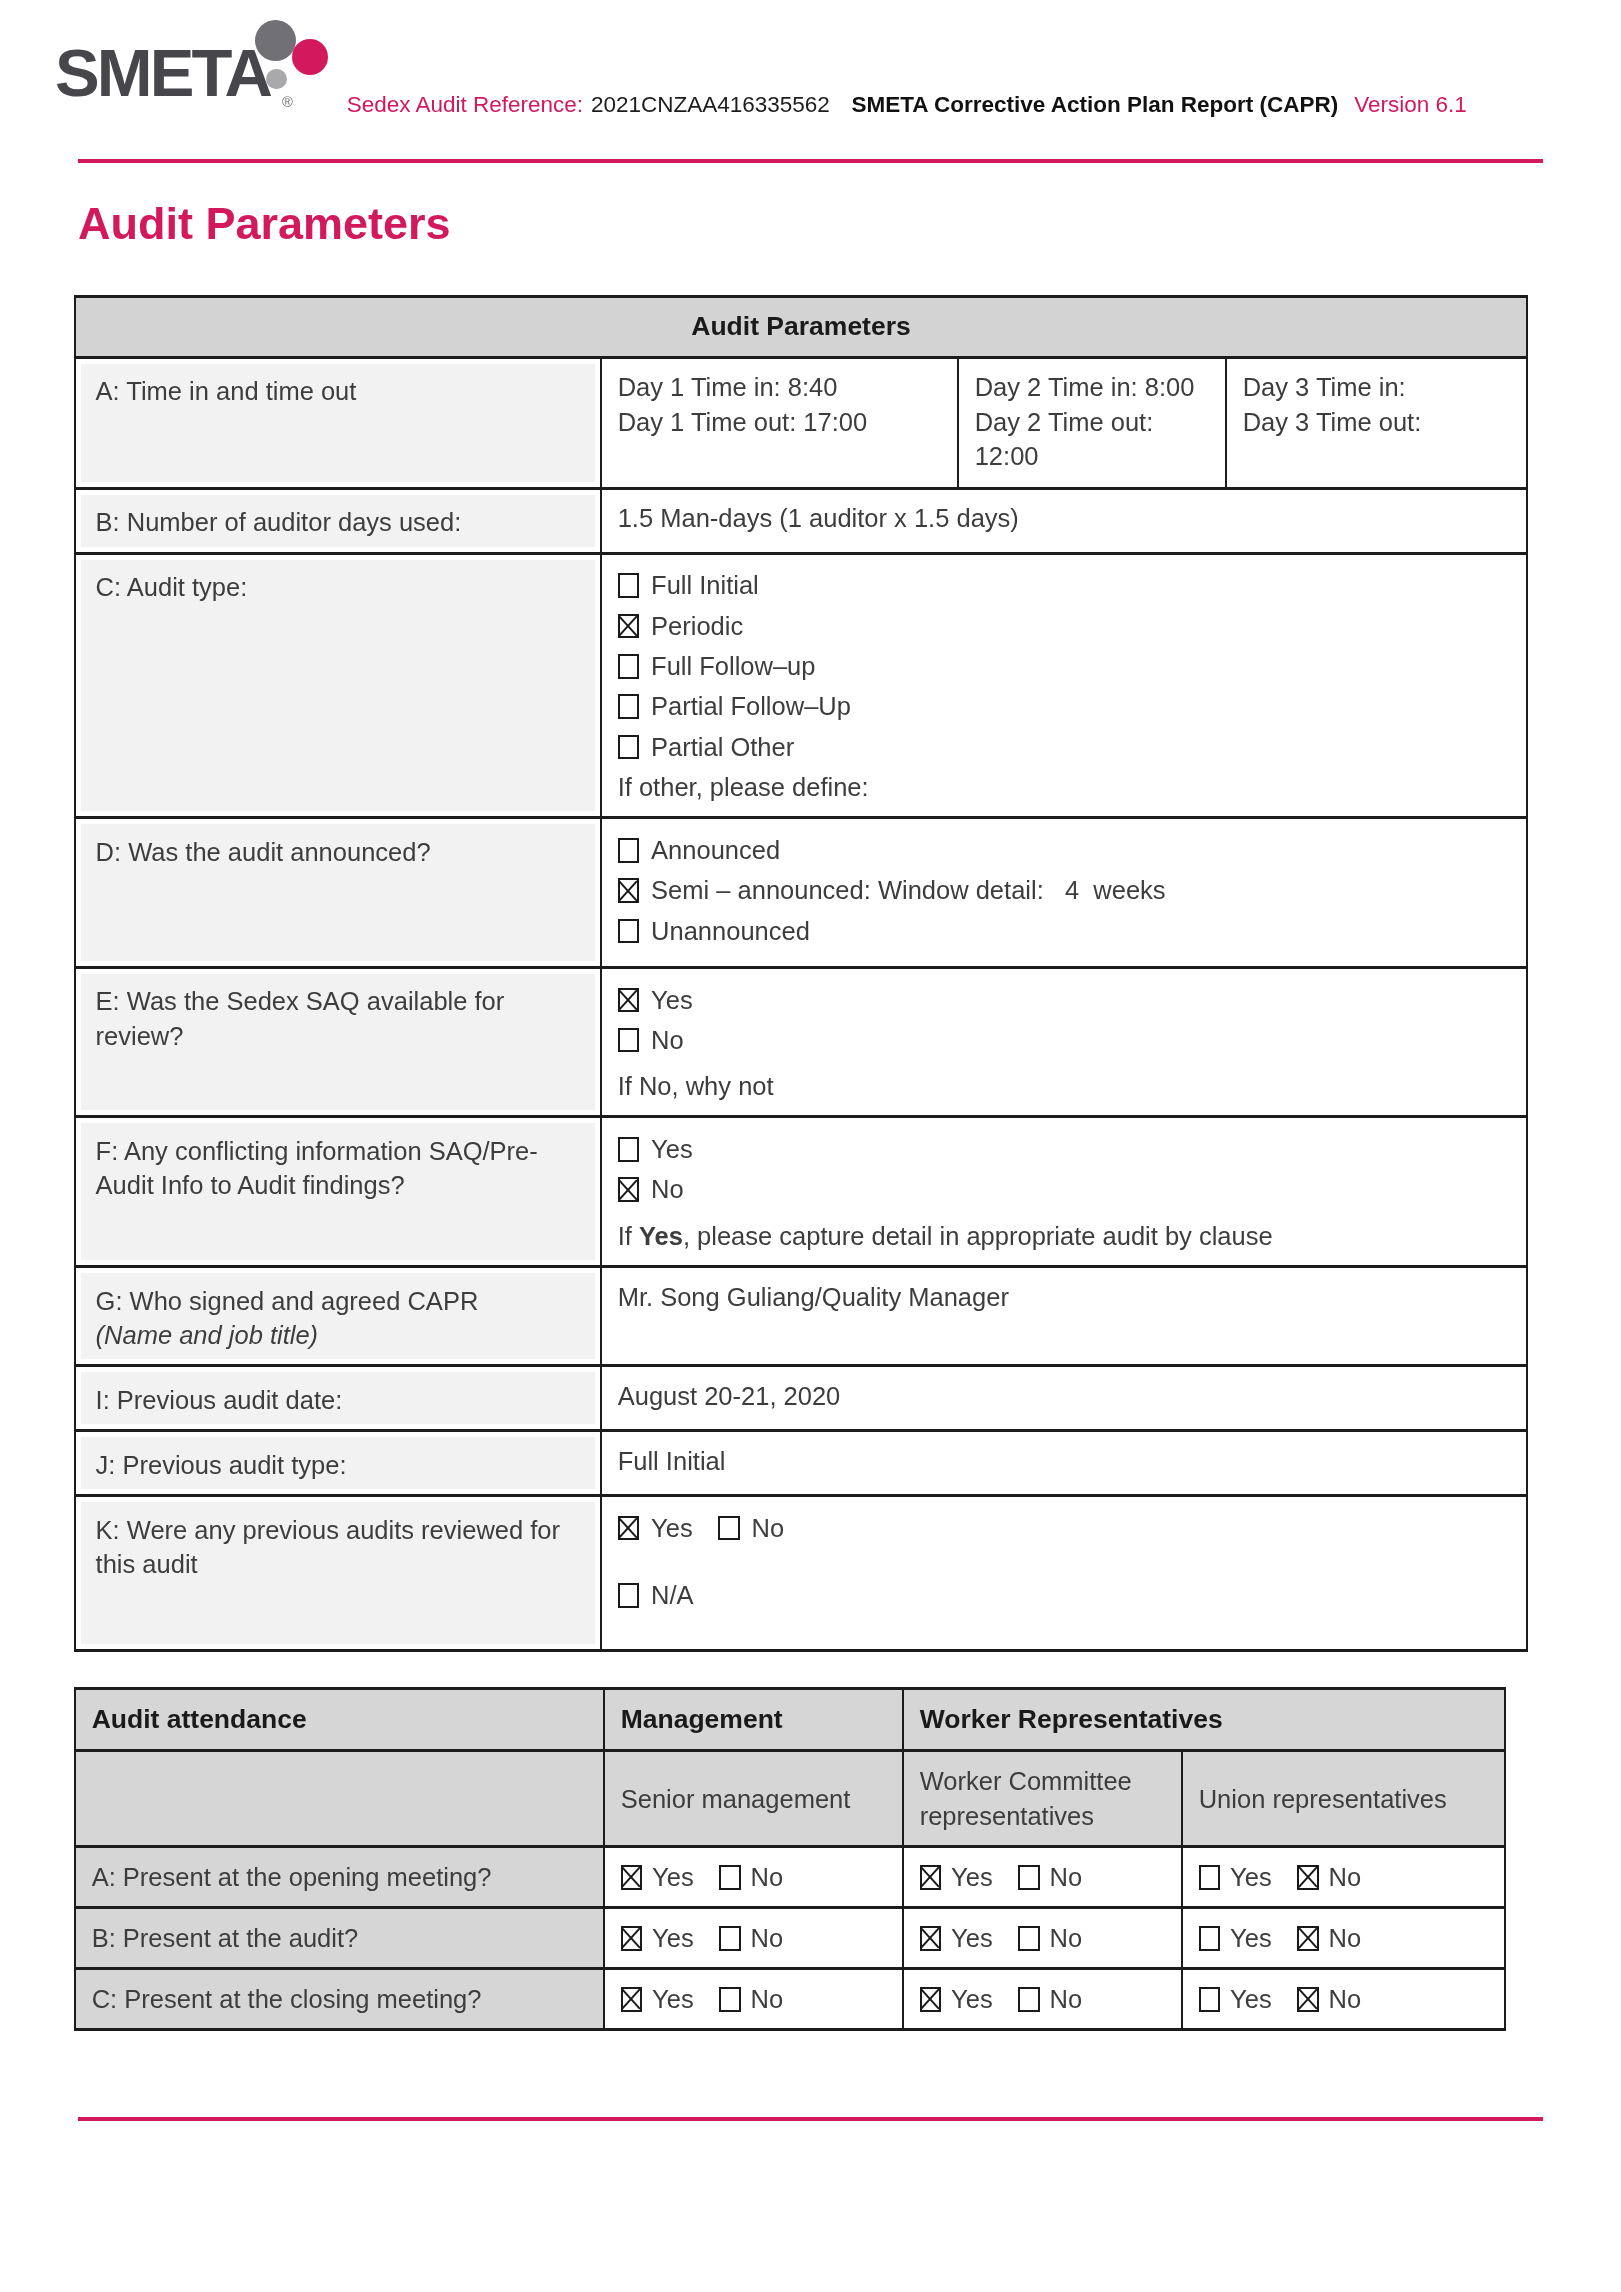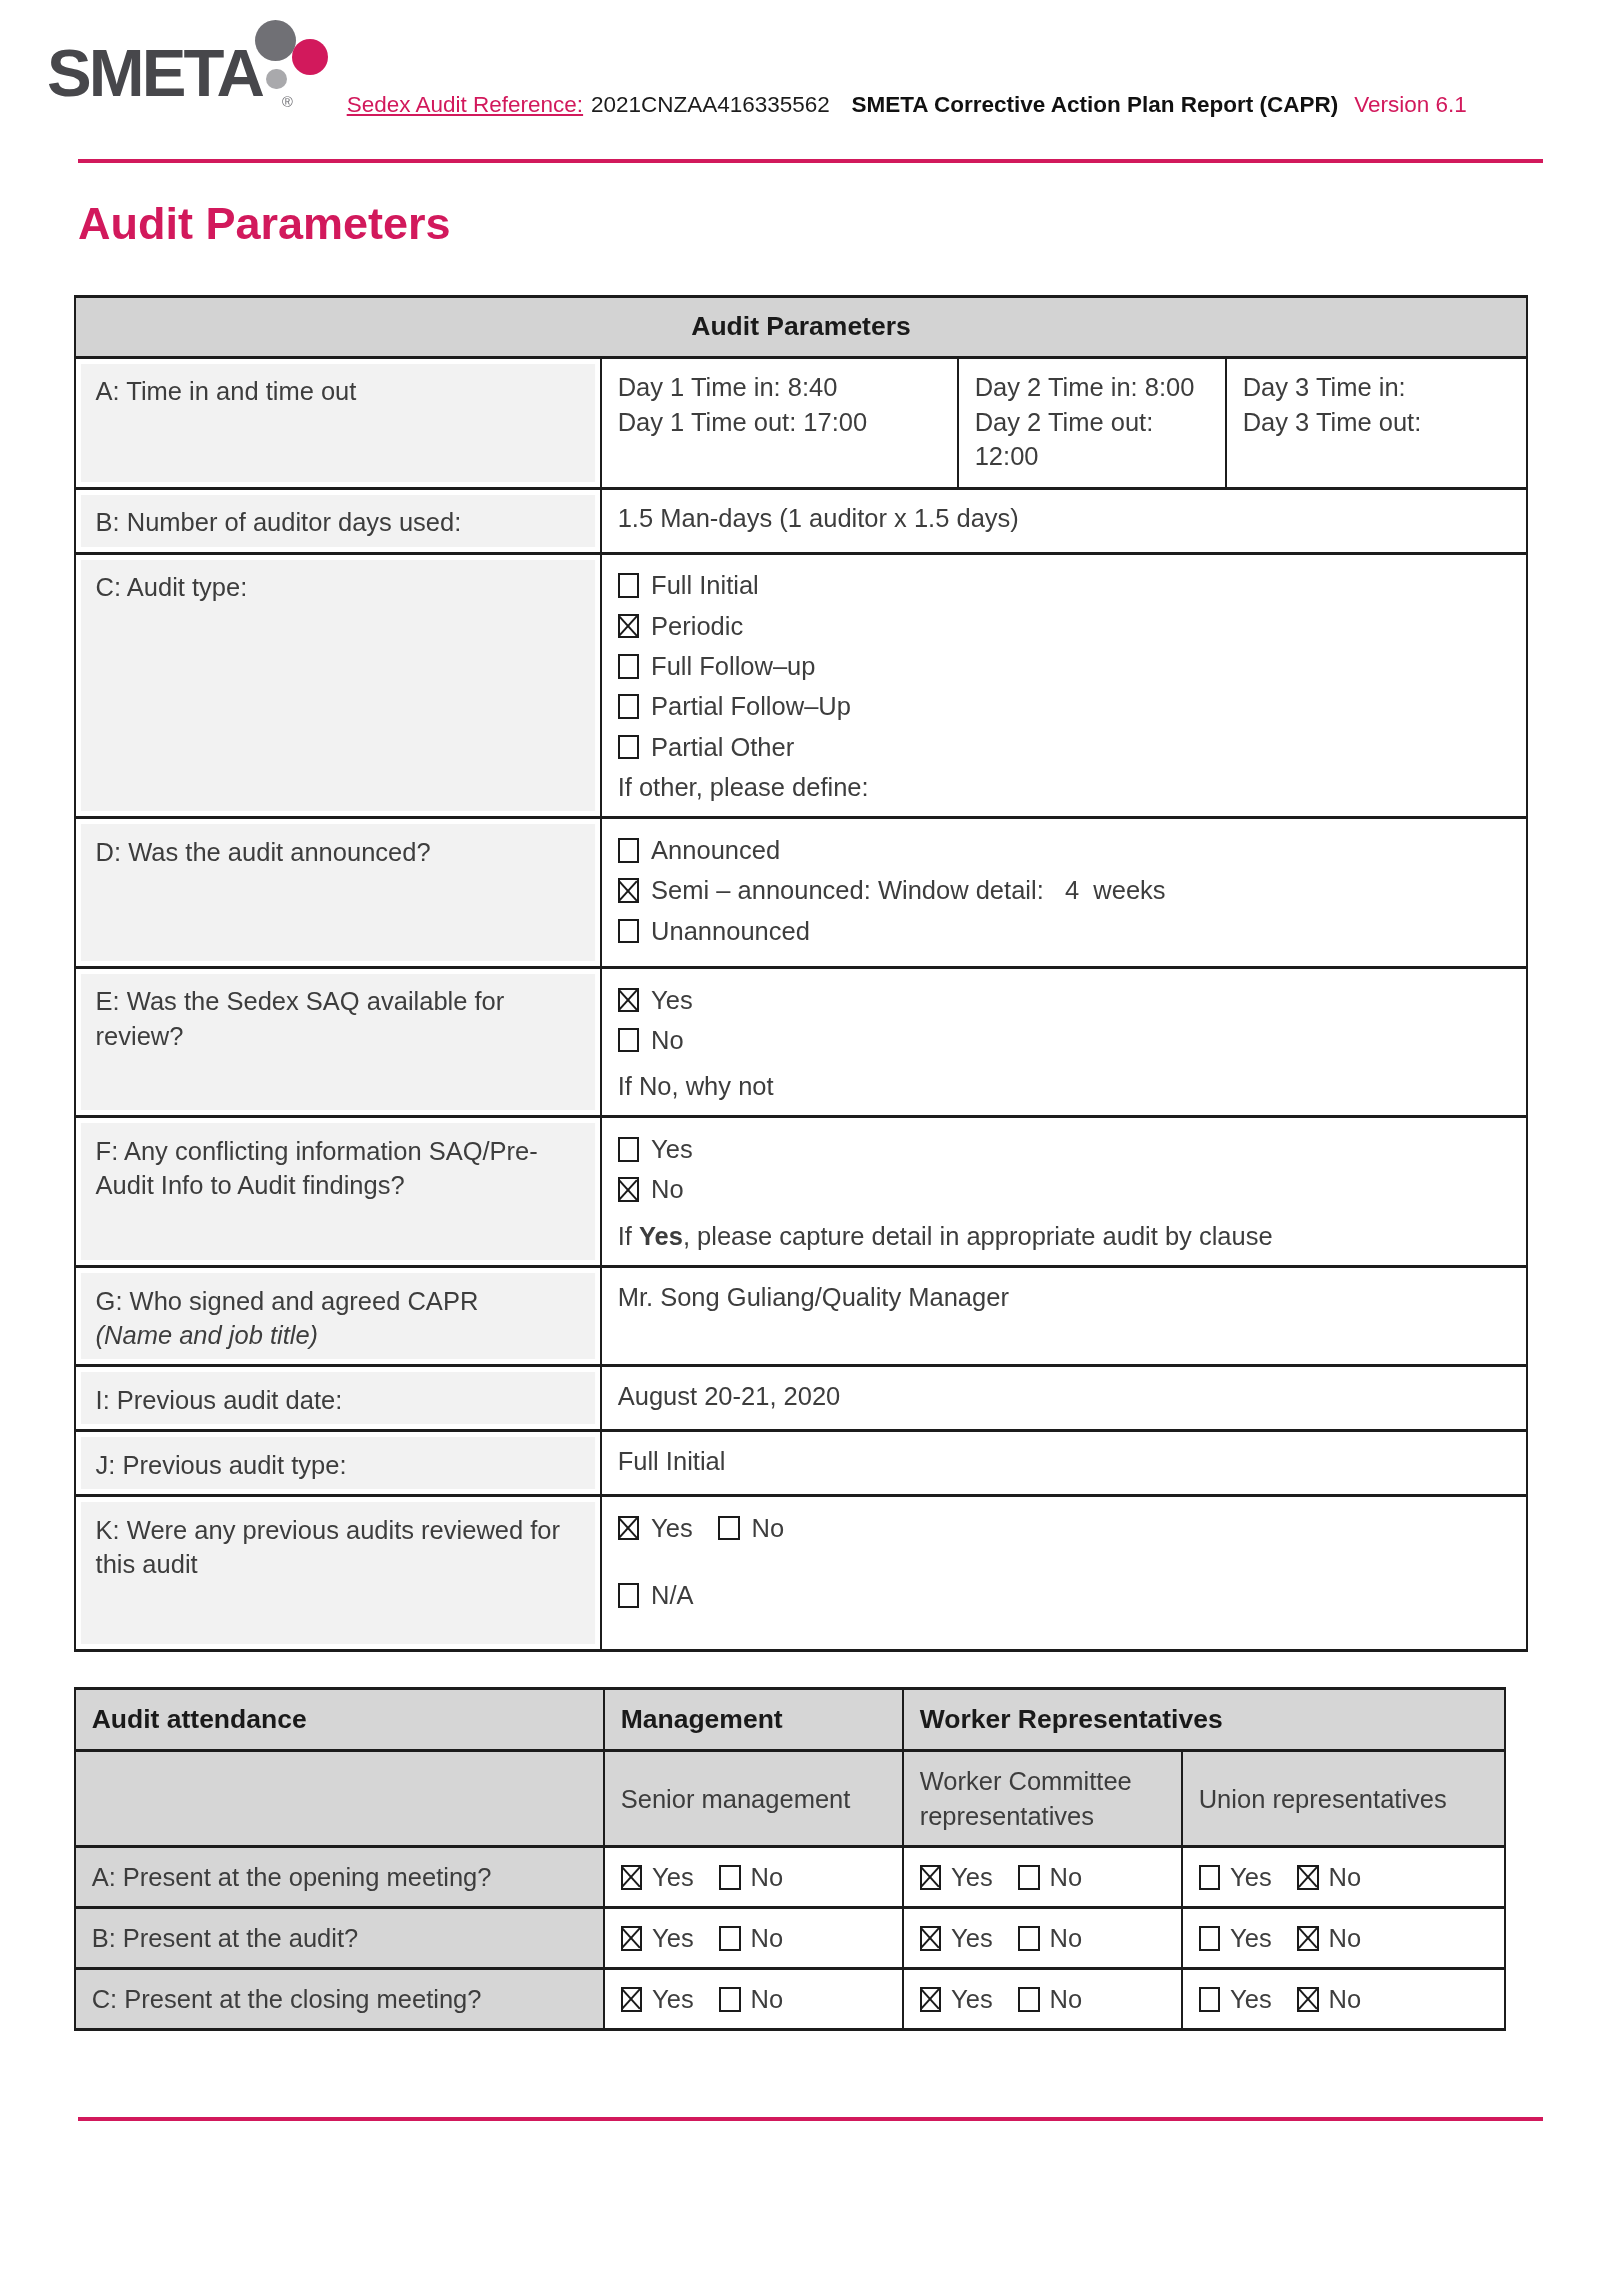--- a/index.html
+++ b/index.html
@@ -9,30 +9,30 @@
     font-family:"Liberation Sans", sans-serif;
     color:#333333; overflow:hidden; position:relative;
   }
   .page { width:1621px; height:2293px; position:relative; }
 
   
   .header { display:flex; align-items:flex-end; margin:11.8px 78px 0 39px; height:116px; }
   .logo { position:relative; width:294px; height:116px; flex:none; }
   .logo-text {
     font-size:67px; font-weight:bold; color:#47474b; letter-spacing:-2.9px;
-    position:absolute; left:8px; top:27.4px; line-height:1;
+    position:absolute; left:16px; top:27.4px; line-height:1;
   }
   .logo-reg { position:absolute; left:243px; top:82px; font-size:14.7px; color:#6f6f74; }
   .dot { position:absolute; border-radius:50%; }
   .dot-big   { width:41px; height:41px; left:216px; top:7.8px;  background:#707075; }
   .dot-pink  { width:36px; height:36px; left:253px; top:27.4px; background:#d2195c; }
   .dot-small { width:20.6px; height:20.6px; left:227px; top:57px; background:#a9a9ac; }
   .header-meta { margin-left:13.7px; padding-bottom:9.8px; font-size:22.5px; white-space:nowrap; }
   .header-meta span { vertical-align:baseline; }
-  .meta-label { color:#d2195c;text-decoration:underline; }
+  .meta-label { color:#d2195c; }
   .meta-value { color:#1c1c1c; margin-left:7.8px; }
   .meta-title { color:#111111; font-weight:bold; margin-left:21.6px; }
   .meta-version { color:#d2195c; margin-left:16px; }
 
   .rule { margin:31px 78px 0 78px; height:3.9px; background:#d2195c; }
 
   h1.page-title {
     margin:35px 78px 45px 78px; font-size:45px; font-weight:bold;
     color:#d2195c; letter-spacing:0;
   }

